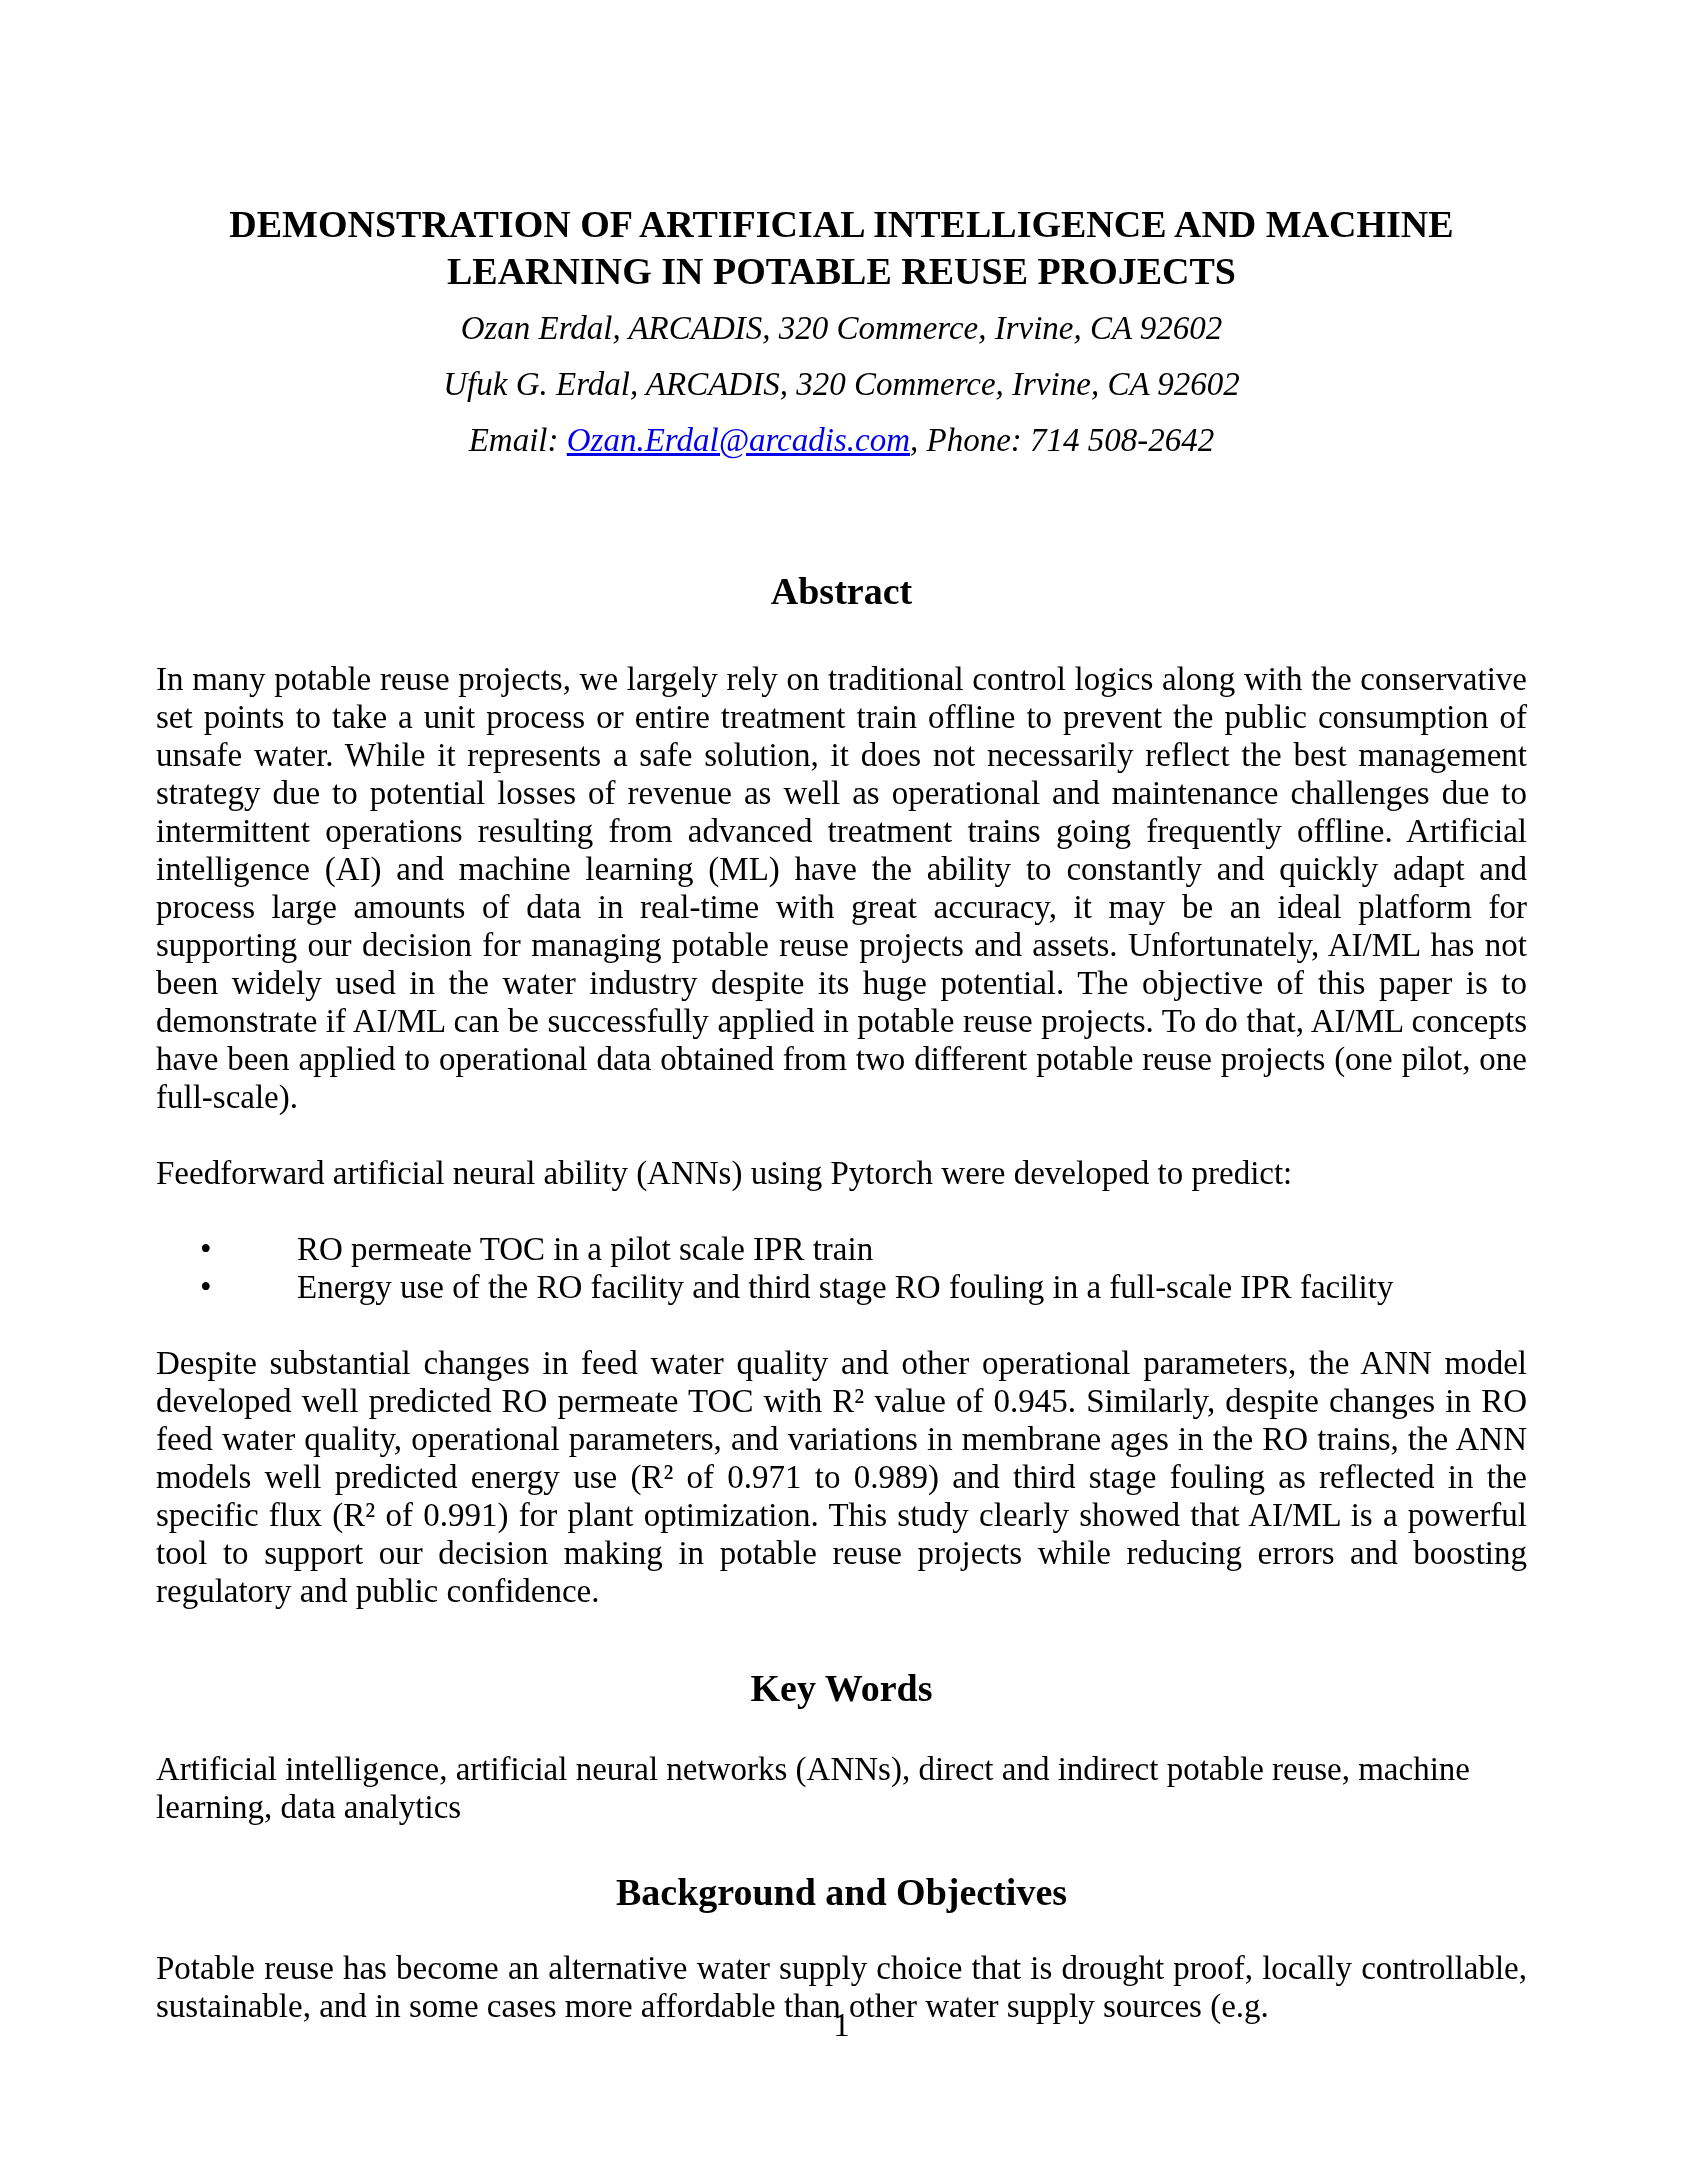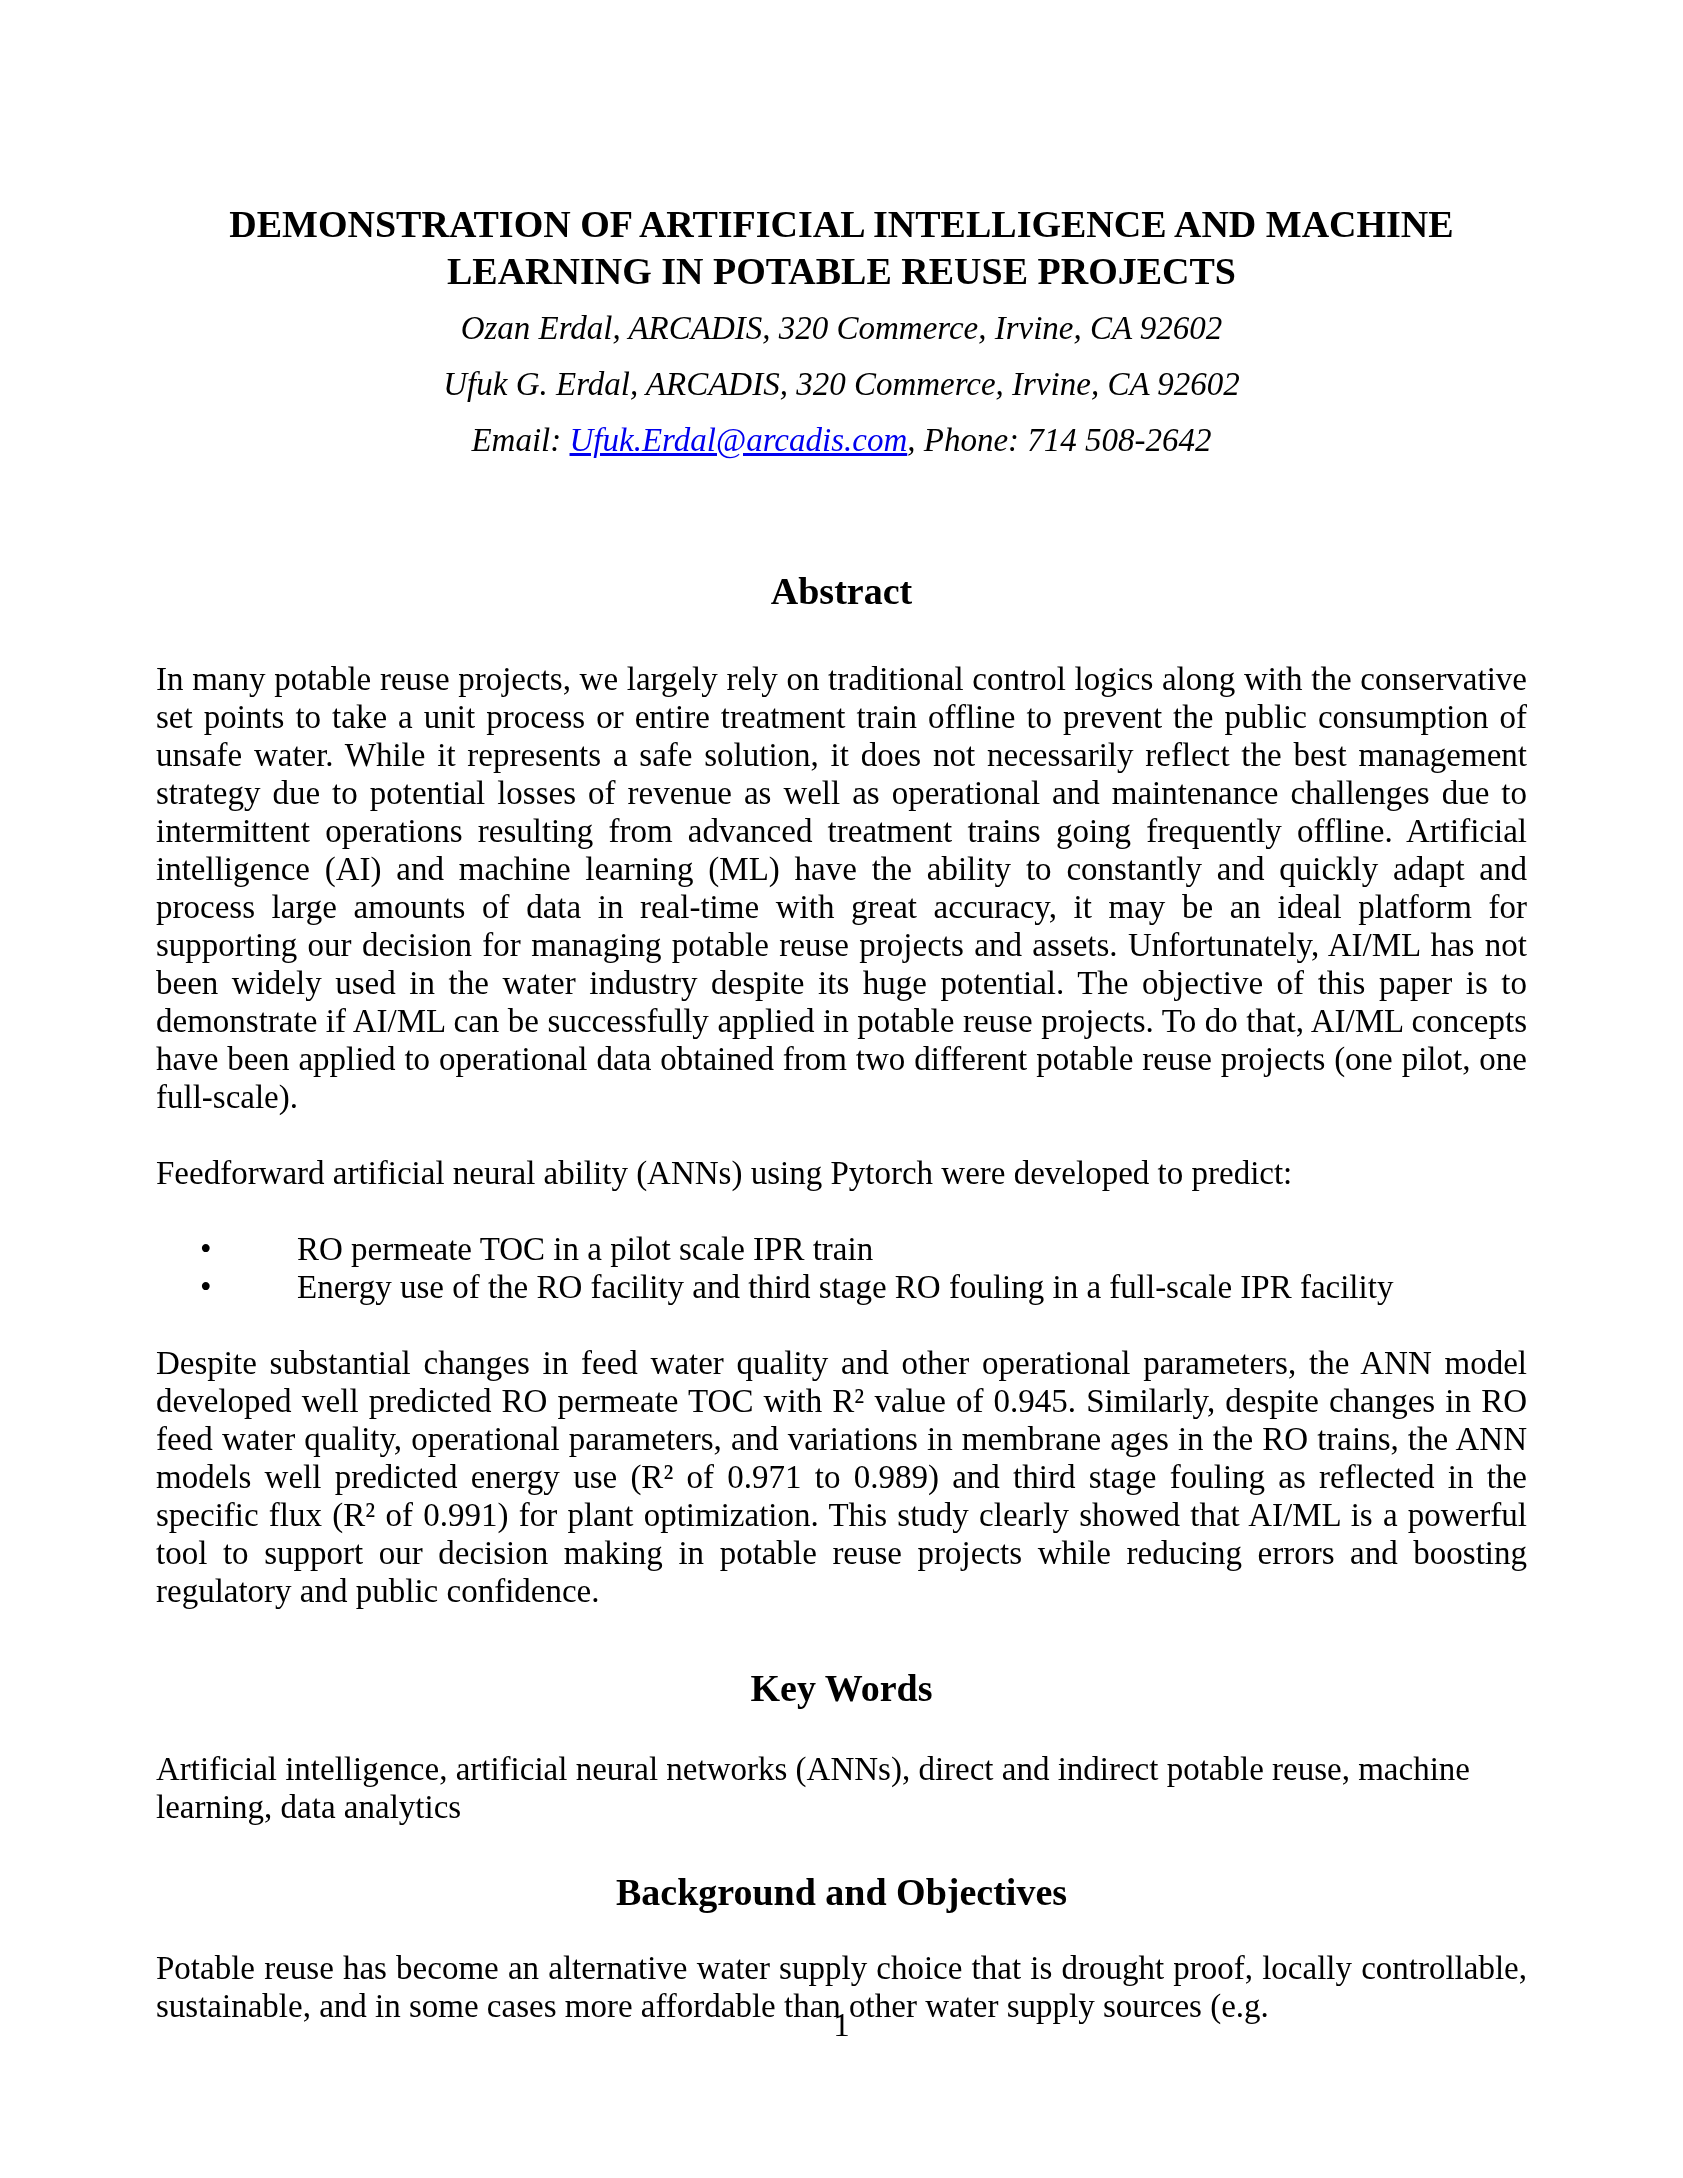--- a/index.html
+++ b/index.html
@@ -89,21 +89,21 @@
 </head>
 <body>
 
 <div class="page">
 
   <h1 class="paper-title">DEMONSTRATION OF ARTIFICIAL INTELLIGENCE AND MACHINE LEARNING IN POTABLE REUSE PROJECTS</h1>
 
   <div class="authors">
     <p class="author-line">Ozan Erdal, ARCADIS, 320 Commerce, Irvine, CA 92602</p>
     <p class="author-line">Ufuk G. Erdal, ARCADIS, 320 Commerce, Irvine, CA 92602</p>
-    <p class="author-line"><span>Email: </span><a class="email-link" href="#">Ufuk.Erdal@arcadis.com</a><span>, Phone: 714 508-2642</span></p>
+    <p class="author-line"><span>Email: </span><a class="email-link" href="#">Ozan.Erdal@arcadis.com</a><span>, Phone: 714 508-2642</span></p>
   </div>
 
   <h2 class="section-heading" id="abstract-heading">Abstract</h2>
 
   <p class="para" id="abstract-para1">In many potable reuse projects, we largely rely on traditional control logics along with the conservative set points to take a unit process or entire treatment train offline to prevent the public consumption of unsafe water. While it represents a safe solution, it does not necessarily reflect the best management strategy due to potential losses of revenue as well as operational and maintenance challenges due to intermittent operations resulting from advanced treatment trains going frequently offline. Artificial intelligence (AI) and machine learning (ML) have the ability to constantly and quickly adapt and process large amounts of data in real-time with great accuracy, it may be an ideal platform for supporting our decision for managing potable reuse projects and assets. Unfortunately, AI/ML has not been widely used in the water industry despite its huge potential. The objective of this paper is to demonstrate if AI/ML can be successfully applied in potable reuse projects. To do that, AI/ML concepts have been applied to operational data obtained from two different potable reuse projects (one pilot, one full-scale).</p>
 
   <p class="para left" id="abstract-para2">Feedforward artificial neural ability (ANNs) using Pytorch were developed to predict:</p>
 
   <ul class="bullet-list">
     <li class="bullet-item">

